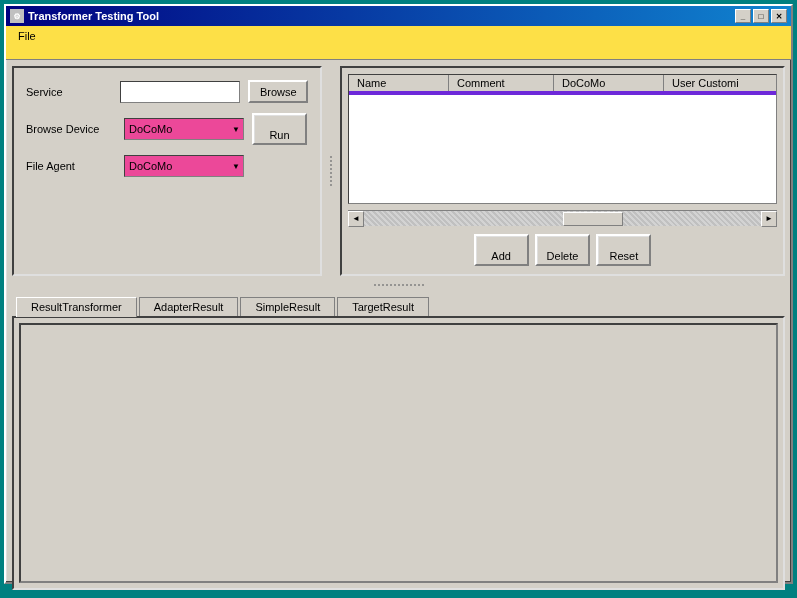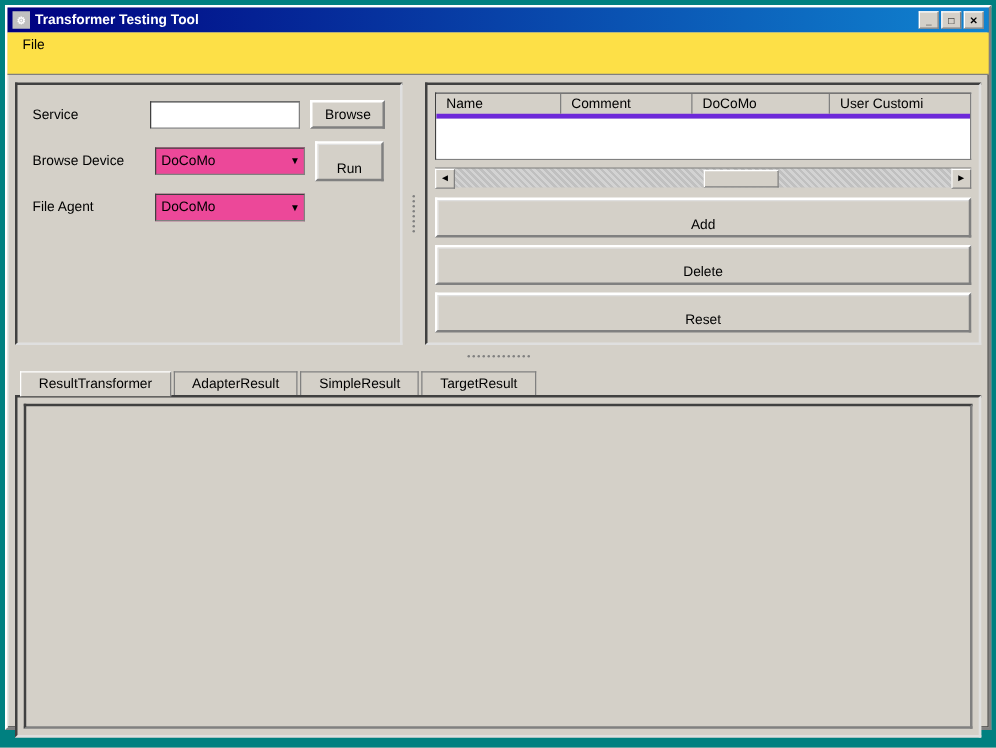--- a/index.html
+++ b/index.html
@@ -305,21 +305,20 @@
       position: absolute;
       left: 50%;
       top: 1px;
     }
 
     .button-row {
       display: flex;
       gap: 6px;
       justify-content: center;
       padding: 2px 0;
-      flex-direction: column;
     }
 
     .tabs-and-content {
       flex: 1;
       display: flex;
       flex-direction: column;
       min-height: 0;
     }
 
     .tab-bar {

